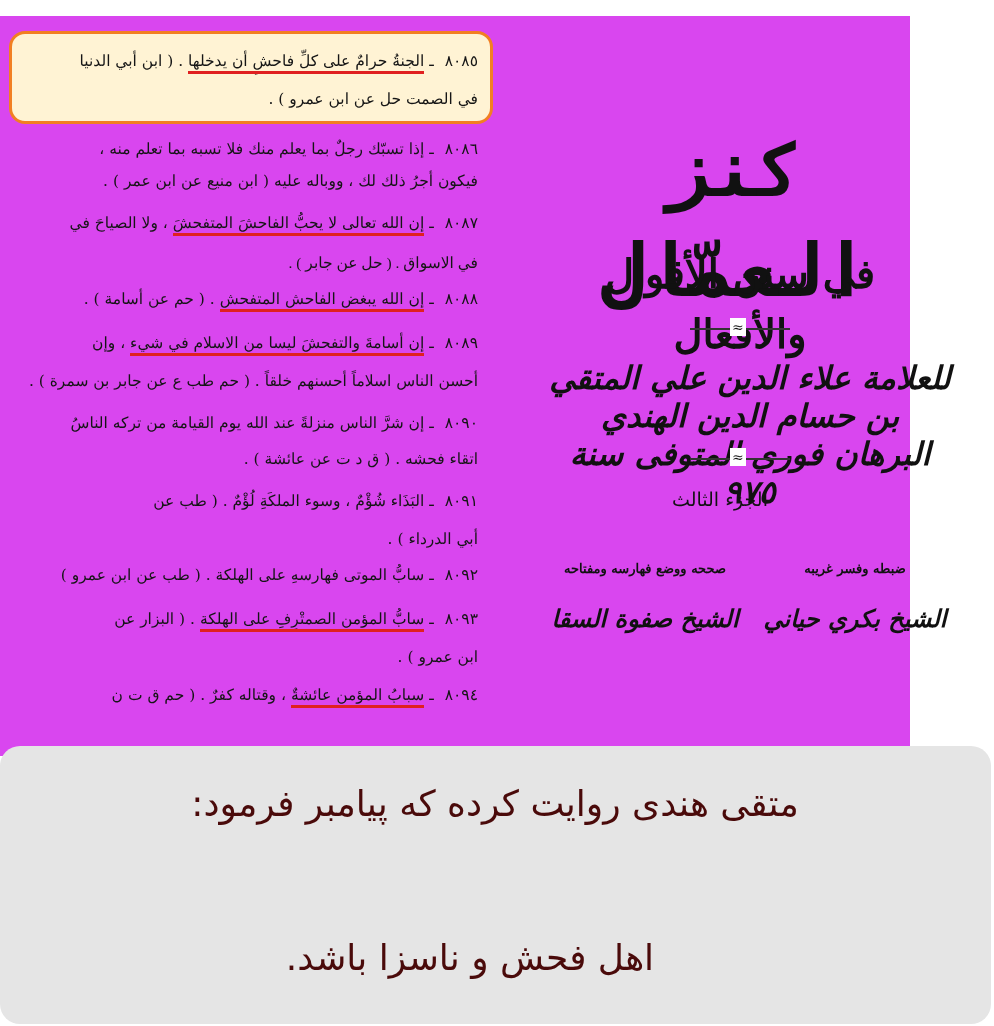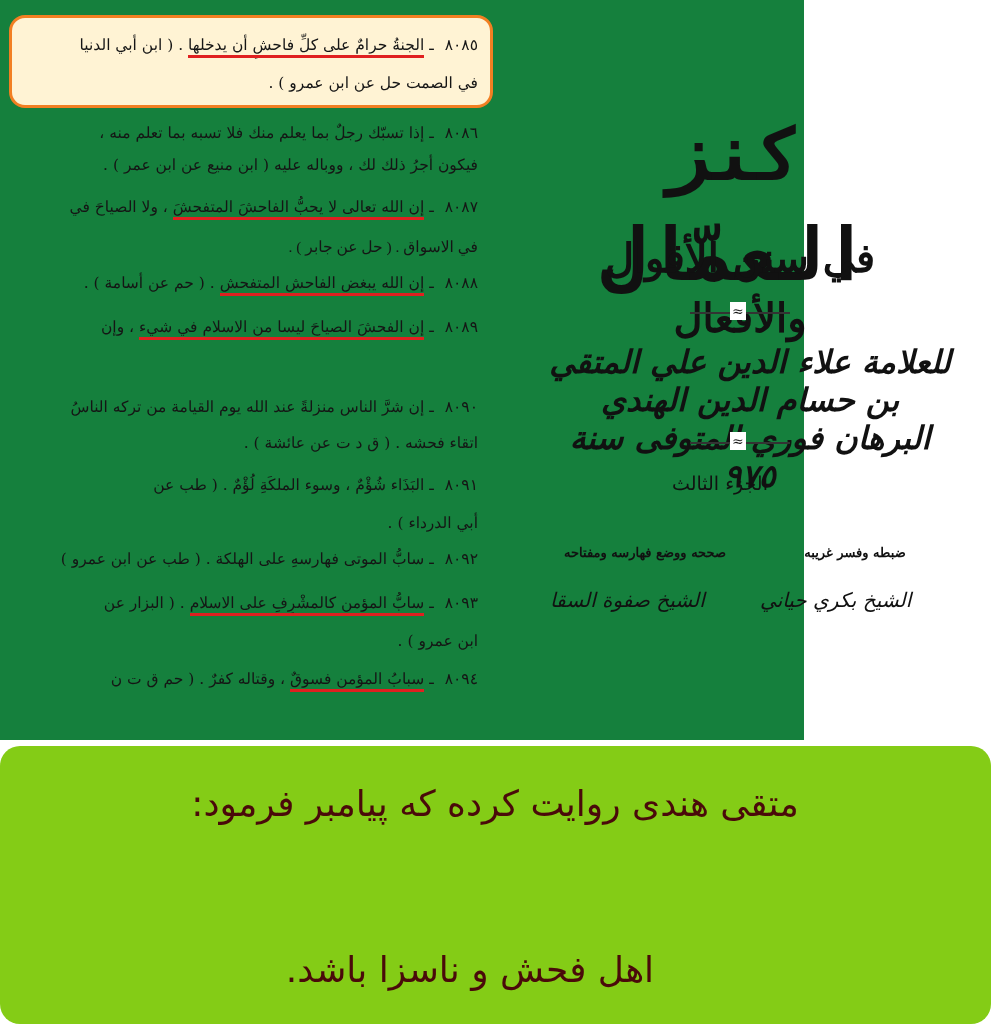--- a/index.html
+++ b/index.html
@@ -1,19 +1,19 @@
 <!DOCTYPE html>
 <html><head>
   <meta charset="utf-8">
   <style>
     * { box-sizing: border-box; margin: 0; padding: 0; }
     html, body { width: 994px; height: 1026px; background: #ffffff; overflow: hidden; }
     body { position: relative; font-family: "DejaVu Serif", serif; color: #111; }
 
-    .page-scan { position: absolute; left: 0; top: 0; width: 804px; height: 740px; background: #15803d; }
+    .page-scan { position: absolute; left: 0; top: 16px; width: 910px; height: 740px; background: #d946ef; }
 
     
     .hadith-col { position: absolute; left: 0; top: 0; width: 500px; height: 740px; }
 
     .highlight-box {
       position: absolute; left: 9px; top: 15px; width: 484px; height: 93px;
       border: 3px solid #f27f22; border-radius: 16px; background: #fff3d4;
     }
 
     .hadith {
@@ -48,27 +48,27 @@
     }
     .cover .ornament::after {
       content: "≈"; position: absolute; left: 40px; top: -10px; font-size: 14px; background: #fff; padding: 0 2px; line-height: 18px;
     }
     .cover .author {
       position: absolute; left: 30px; top: 243px; width: 420px; text-align: center;
       font-size: 32px; font-weight: bold; line-height: 38px; color: #111; font-style: italic;
     }
     .cover .volume { position: absolute; left: 110px; top: 372px; width: 200px; text-align: center; font-size: 19px; color: #111; }
     .cover .credit-label { position: absolute; top: 445px; width: 190px; text-align: center; font-size: 13px; font-weight: bold; color: #111; }
-    .cover .credit-name { position: absolute; top: 488px; width: 190px; text-align: left; font-size: 20px; font-weight: normal; font-style: italic; color: #111; }
+    .cover .credit-name { position: absolute; top: 488px; width: 190px; text-align: center; font-size: 24px; font-weight: bold; font-style: italic; color: #111; }
     .cover .publisher { position: absolute; left: 130px; top: 570px; width: 180px; text-align: center; font-size: 22px; font-weight: bold; color: #111; }
 
     
     .caption {
       position: absolute; left: 0; top: 746px; width: 991px; height: 278px;
-      background: #84cc16; border-radius: 20px; direction: rtl;
+      background: #e5e5e5; border-radius: 20px; direction: rtl;
     }
     .caption .line {
       position: absolute; text-align: center; font-family: "DejaVu Sans", sans-serif;
       font-size: 36px; line-height: 56px; color: #4a0a0a;
     }
   </style>
 </head>
 <body>
 
 <div class="page-scan">
@@ -103,23 +103,24 @@
     <div class="hadith" style="top:268px;">
       <span class="num">٨٠٨٨</span>
       <span>ـ</span>
       <span class="ul">إن الله يبغض الفاحش المتفحش</span>
       <span>. ( حم عن أسامة ) .</span>
     </div>
 
     <div class="hadith" style="top:312px;">
       <span class="num">٨٠٨٩</span>
       <span>ـ</span>
-      <span class="ul">إن الفحشَ الصياحَ ليسا من الاسلام في شيء</span>
+      <span class="ul">إن أسامةَ والتفحشَ ليسا من الاسلام في شيء</span>
       <span>، وإن</span>
     </div>
+    <div class="hadith" style="top:350px;">أحسن الناس اسلاماً أحسنهم خلقاً . ( حم طب ع عن جابر بن سمرة ) .</div>
 
     <div class="hadith" style="top:392px;">
       <span class="num">٨٠٩٠</span>
       <span>ـ</span>
       <span>إن شرَّ الناس منزلةً عند الله يوم القيامة من تركه الناسُ</span>
     </div>
     <div class="hadith" style="top:428px;">اتقاء فحشه . ( ق د ت عن عائشة ) .</div>
 
     <div class="hadith" style="top:470px;">
       <span class="num">٨٠٩١</span>
@@ -130,29 +131,29 @@
 
     <div class="hadith" style="top:544px;">
       <span class="num">٨٠٩٢</span>
       <span>ـ</span>
       <span>سابُّ الموتى فهارسهِ على الهلكة . ( طب عن ابن عمرو )</span>
     </div>
 
     <div class="hadith" style="top:588px;">
       <span class="num">٨٠٩٣</span>
       <span>ـ</span>
-      <span class="ul">سابُّ المؤمن كالمشْرِفِ على الاسلام</span>
+      <span class="ul">سابُّ المؤمن الصمتْرِفِ على الهلكة</span>
       <span>. ( البزار عن</span>
     </div>
     <div class="hadith" style="top:626px;">ابن عمرو ) .</div>
 
     <div class="hadith" style="top:664px;">
       <span class="num">٨٠٩٤</span>
       <span>ـ</span>
-      <span class="ul">سبابُ المؤمن فسوقٌ</span>
+      <span class="ul">سبابُ المؤمن عائشةٌ</span>
       <span>، وقتاله كفرٌ . ( حم ق ت ن</span>
     </div>
 
     <div class="page-num">ـ ٥٩٨ ـ</div>
   </div>
 
   <div class="cover">
     <div class="title-main">كنز العمّال</div>
     <div class="title-sub">في سنن الأقوال والأفعال</div>
     <div class="ornament" style="top:212px;"></div>
@@ -166,14 +167,14 @@
     <div class="credit-label" style="left:250px;">ضبطه وفسر غريبه</div>
     <div class="credit-name" style="left:250px;">الشيخ بكري حياني</div>
     <div class="credit-label" style="left:40px;">صححه ووضع فهارسه ومفتاحه</div>
     <div class="credit-name" style="left:40px;">الشيخ صفوة السقا</div>
 
   </div>
 </div>
 
 <div class="caption">
   <div class="line" style="left:150px; top:30px; width:690px;">متقی هندی روایت کرده که پیامبر فرمود:</div>
-  <div class="line" style="left:240px; top:196px; width:460px;">اهل فحش و ناسزا باشد.</div>
+  <div class="line" style="left:240px; top:184px; width:460px;">اهل فحش و ناسزا باشد.</div>
 </div>
 
 </body></html>

